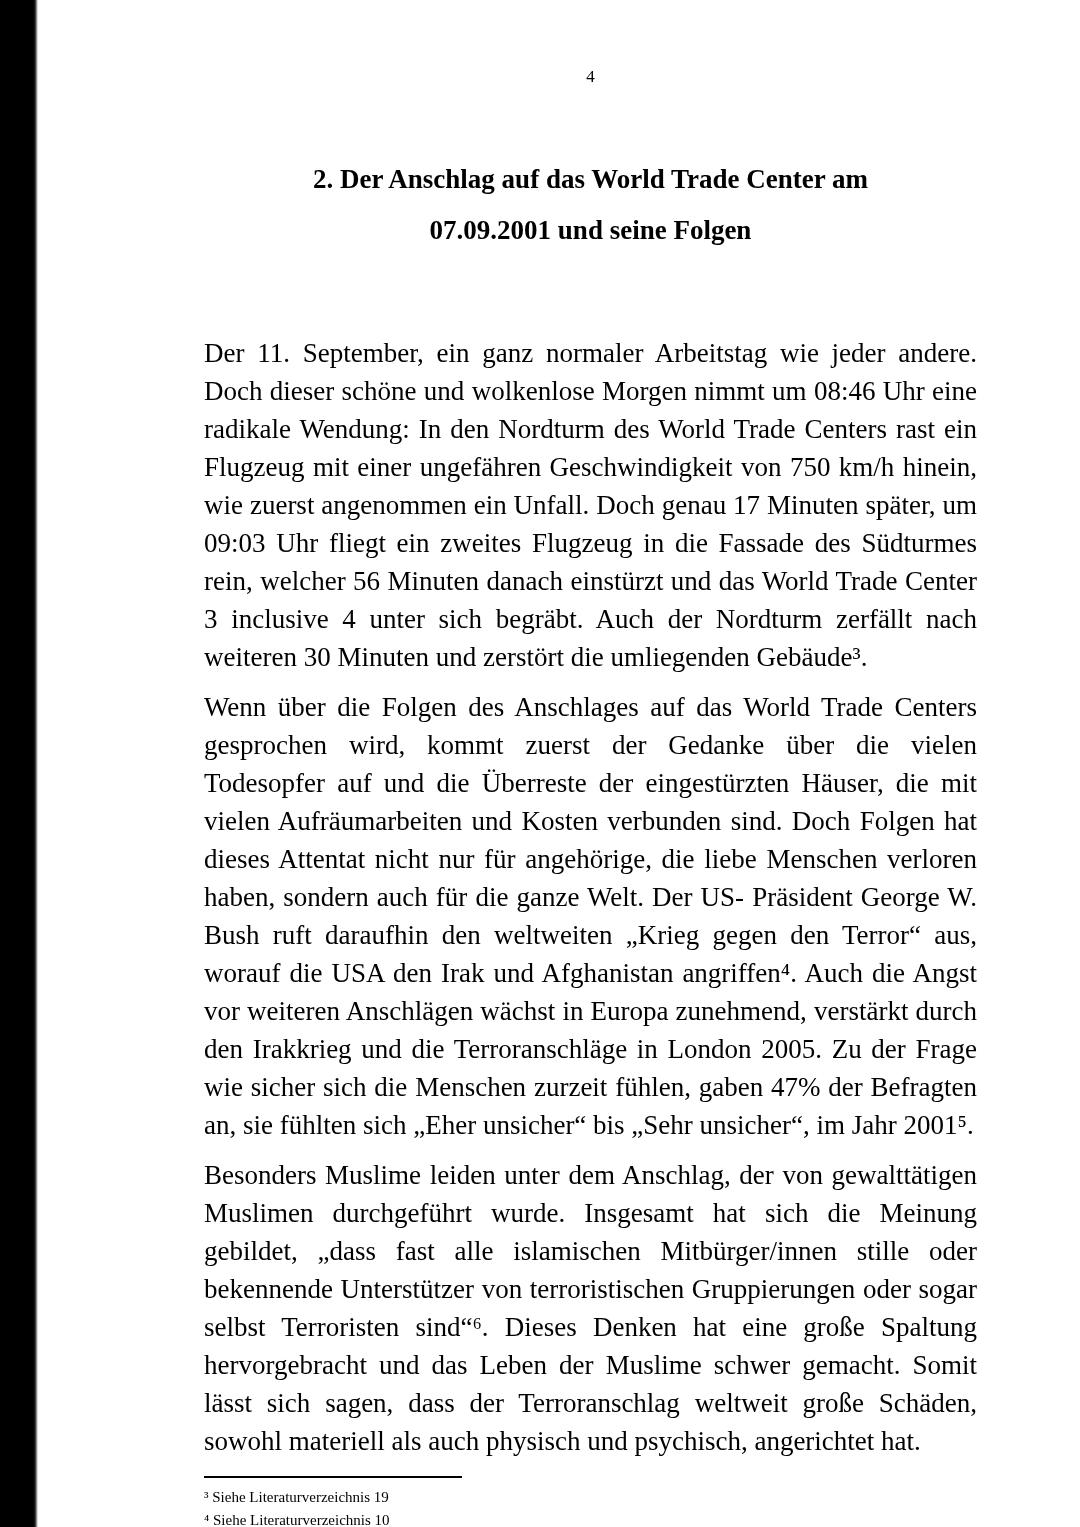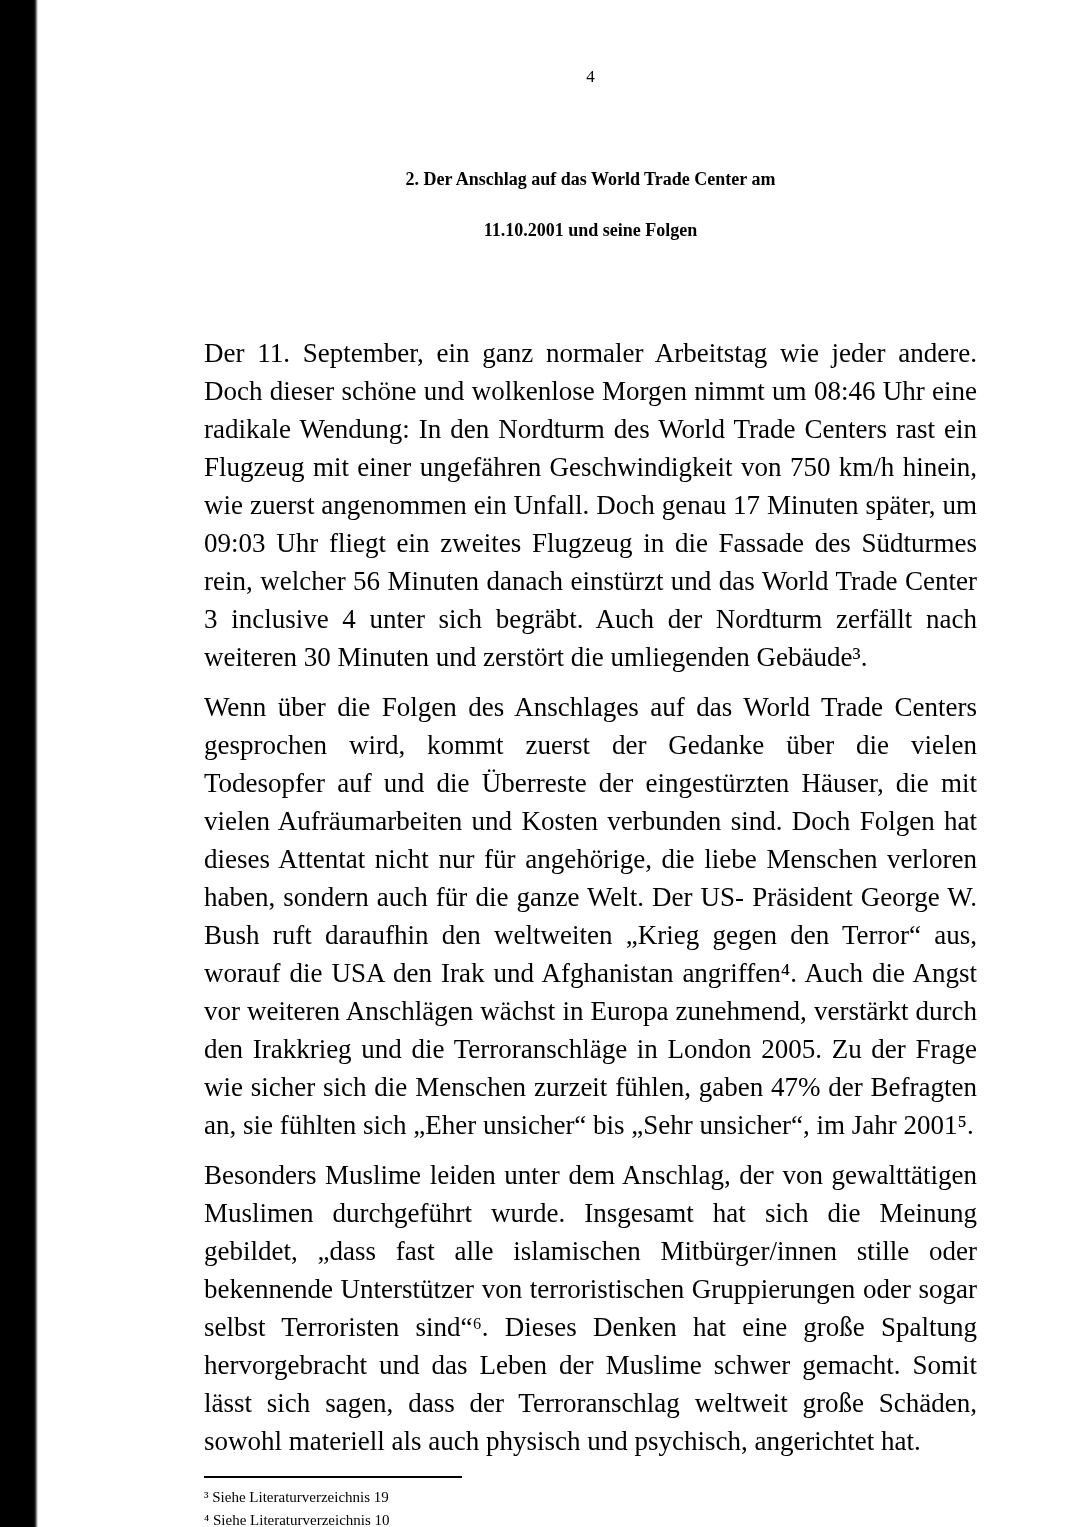--- a/index.html
+++ b/index.html
@@ -38,21 +38,21 @@
     width: 773px;
   }
   .page-number {
     margin-top: 64px;
     text-align: center;
     font-size: 17px;
     line-height: 26px;
   }
   .heading {
     margin: 64px 0 0 0;
-    font-size: 18px;
+    font-size: 27px;
     font-weight: bold;
     line-height: 51px;
     text-align: center;
     font-family: "Liberation Serif", serif;
   }
   .body-par {
     margin: 0 0 12px 0;
     font-size: 27px;
     line-height: 38px;
     text-align: justify;
@@ -82,21 +82,21 @@
 
 <div class="scan-edge"></div>
 
 <div class="page">
   <div class="content">
 
     <div class="page-number">4</div>
 
     <h1 class="heading">
       <span>2. Der Anschlag auf das World Trade Center am</span><br>
-      <span>11.10.2001 und seine Folgen</span>
+      <span>07.09.2001 und seine Folgen</span>
     </h1>
 
     <p class="body-par first">Der 11. September, ein ganz normaler Arbeitstag wie jeder andere. Doch dieser schöne und wolkenlose Morgen nimmt um 08:46 Uhr eine radikale Wendung: In den Nordturm des World Trade Centers rast ein Flugzeug mit einer ungefähren Geschwindigkeit von 750 km/h hinein, wie zuerst angenommen ein Unfall. Doch genau 17 Minuten später, um 09:03 Uhr fliegt ein zweites Flugzeug in die Fassade des Südturmes rein, welcher 56 Minuten danach einstürzt und das World Trade Center 3 inclusive 4 unter sich begräbt. Auch der Nordturm zerfällt nach weiteren 30 Minuten und zerstört die umliegenden Gebäude³.</p>
 
     <p class="body-par">Wenn über die Folgen des Anschlages auf das World Trade Centers gesprochen wird, kommt zuerst der Gedanke über die vielen Todesopfer auf und die Überreste der eingestürzten Häuser, die mit vielen Aufräumarbeiten und Kosten verbunden sind. Doch Folgen hat dieses Attentat nicht nur für angehörige, die liebe Menschen verloren haben, sondern auch für die ganze Welt. Der US- Präsident George W. Bush ruft daraufhin den weltweiten „Krieg gegen den Terror“ aus, worauf die USA den Irak und Afghanistan angriffen⁴. Auch die Angst vor weiteren Anschlägen wächst in Europa zunehmend, verstärkt durch den Irakkrieg und die Terroranschläge in London 2005. Zu der Frage wie sicher sich die Menschen zurzeit fühlen, gaben 47% der Befragten an, sie fühlten sich „Eher unsicher“ bis „Sehr unsicher“, im Jahr 2001⁵.</p>
 
     <p class="body-par">Besonders Muslime leiden unter dem Anschlag, der von gewalttätigen Muslimen durchgeführt wurde. Insgesamt hat sich die Meinung gebildet, „dass fast alle islamischen Mitbürger/innen stille oder bekennende Unterstützer von terroristischen Gruppierungen oder sogar selbst Terroristen sind“⁶. Dieses Denken hat eine große Spaltung hervorgebracht und das Leben der Muslime schwer gemacht. Somit lässt sich sagen, dass der Terroranschlag weltweit große Schäden, sowohl materiell als auch physisch und psychisch, angerichtet hat.</p>
 
     <div class="footnote-rule"></div>
 

